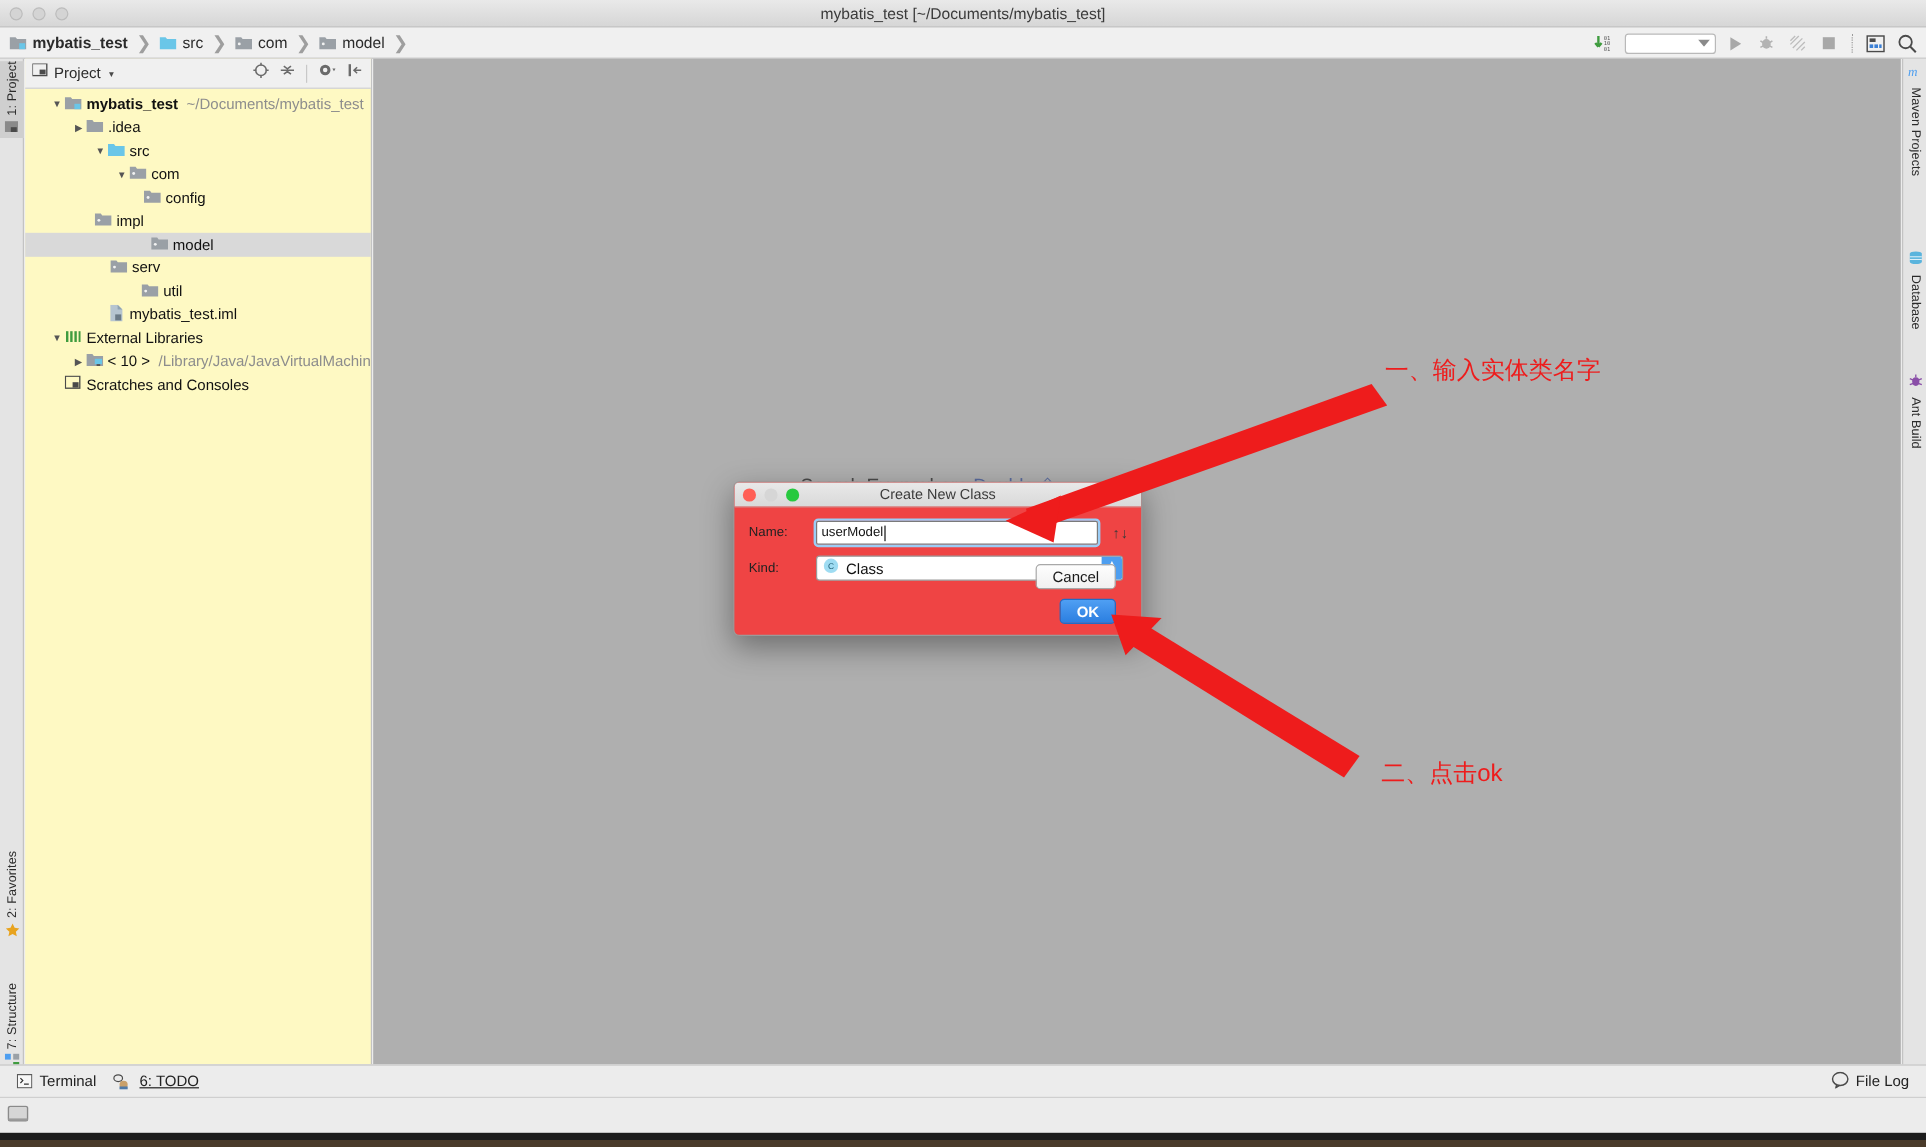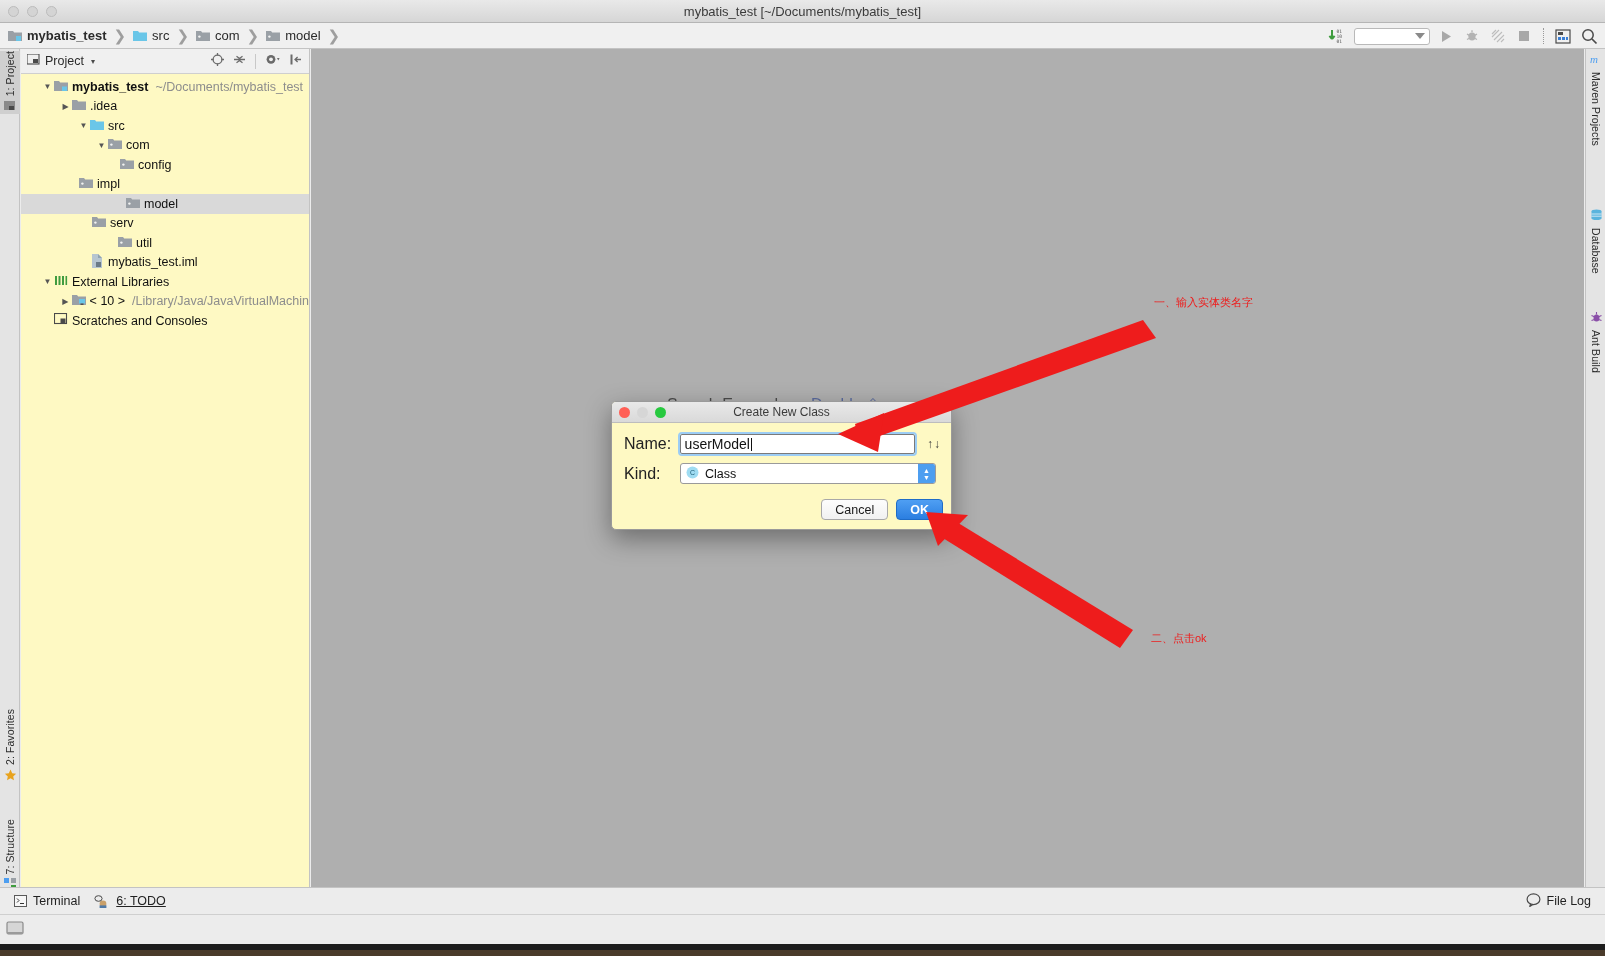--- a/index.html
+++ b/index.html
@@ -84,64 +84,64 @@
   .editor {
     position: absolute; left: 311px; top: 49px; width: 1273px; height: 838px;
     background: #afafaf; overflow: hidden;
   }
   .hint { position: absolute; color: #4a4a4a; font-size: 16px; white-space: nowrap; }
   .hint .kb { color: #5a6b9e; }
 
   
   .dialog {
     position: absolute; left: 611px; top: 401px; width: 341px; height: 129px;
-    background: #fef9c3; border: 1px solid #9a9a9a; border-radius: 5px;
+    background: #ef4444; border: 1px solid #9a9a9a; border-radius: 5px;
     box-shadow: 0 9px 26px rgba(0,0,0,.38);
   }
   .dlg-title {
     height: 21px; border-radius: 4px 4px 0 0;
     background: linear-gradient(#e9e9e9, #d9d9d9);
     border-bottom: 1px solid #bdbdbd;
     display: flex; align-items: center; justify-content: center; position: relative;
   }
   .dlg-title-text { font-size: 12px; color: #3b3b3b; }
   .dlg-traffic { position: absolute; left: 7px; top: 5px; display: flex; gap: 7px; }
   .dt { width: 11px; height: 11px; border-radius: 50%; }
   .dt.red { background: #ff5f56; } .dt.yel { background: #d6d6d6; } .dt.grn { background: #27c93f; }
   .dlg-body { padding: 11px 10px 0 12px; }
   .frow { display: flex; align-items: center; margin-bottom: 9px; }
-  .flabel { width: 56px; font-size: 16px; color: #222; }
+  .flabel { width: 56px; font-size: 11px; color: #222; }
   .tfield {
     width: 237px; height: 20px; background: #fff; border: 1px solid #7a7a7a; border-radius: 2px;
     outline: 2px solid #9ccdf5; display: flex; align-items: center; padding: 0 4px;
-    font-size: 14px; color: #111;
+    font-size: 11px; color: #111;
   }
   .caret { display: inline-block; width: 1px; height: 13px; background: #111; margin-left: 1px; }
   .updown { margin-left: 12px; font-size: 12px; color: #3a3a3a; letter-spacing: 1px; }
   .combo {
     width: 256px; height: 21px; background: #fff; border: 1px solid #9a9a9a; border-radius: 3px;
     display: flex; align-items: center; padding-left: 5px; position: relative;
   }
   .combo-label { font-size: 12.5px; color: #111; margin-left: 6px; }
   .combo-arrows {
     position: absolute; right: 0; top: 0; width: 17px; height: 100%;
     background: #4d9ef0; border-radius: 0 2px 2px 0;
     display: flex; flex-direction: column; align-items: center; justify-content: center;
     color: #fff; font-size: 7px; line-height: 7px;
   }
-  .dlg-buttons { position: absolute; right: 8px; bottom: 9px; display: flex; gap: 8px; align-items: flex-end; }
+  .dlg-buttons { position: absolute; right: 21px; bottom: 9px; display: flex; gap: 8px; align-items: flex-end; flex-direction: column; }
   .btn {
     height: 21px; padding: 0 13px; border-radius: 4px; font-size: 12.5px;
     display: flex; align-items: center; justify-content: center;
     border: 1px solid #a8a8a8; background: linear-gradient(#fdfdfd,#f1f1f1); color: #1a1a1a;
   }
   .btn.primary { background: linear-gradient(#4f9ff3,#2b7ee0); border-color: #1f6cc7; color: #fff; font-weight: bold; }
 
   
-  .anno { position: absolute; color: #ee1c1c; font-size: 11px; white-space: nowrap; }
+  .anno { position: absolute; color: #ee1c1c; font-size: 20px; white-space: nowrap; }
   .svg-arrows { position: absolute; left: 0; top: 0; width: 1605px; height: 956px; pointer-events: none; }
 
   
   .statusbar {
     position: absolute; left: 0; top: 887px; width: 1605px; height: 27px;
     background: #ececec; border-top: 1px solid #c3c3c3;
     display: flex; align-items: center;
   }
   .sb-item { display: flex; align-items: center; font-size: 12.5px; color: #222; margin-left: 14px; }
   .sb-item .ic { margin-right: 6px; display: inline-flex; }

